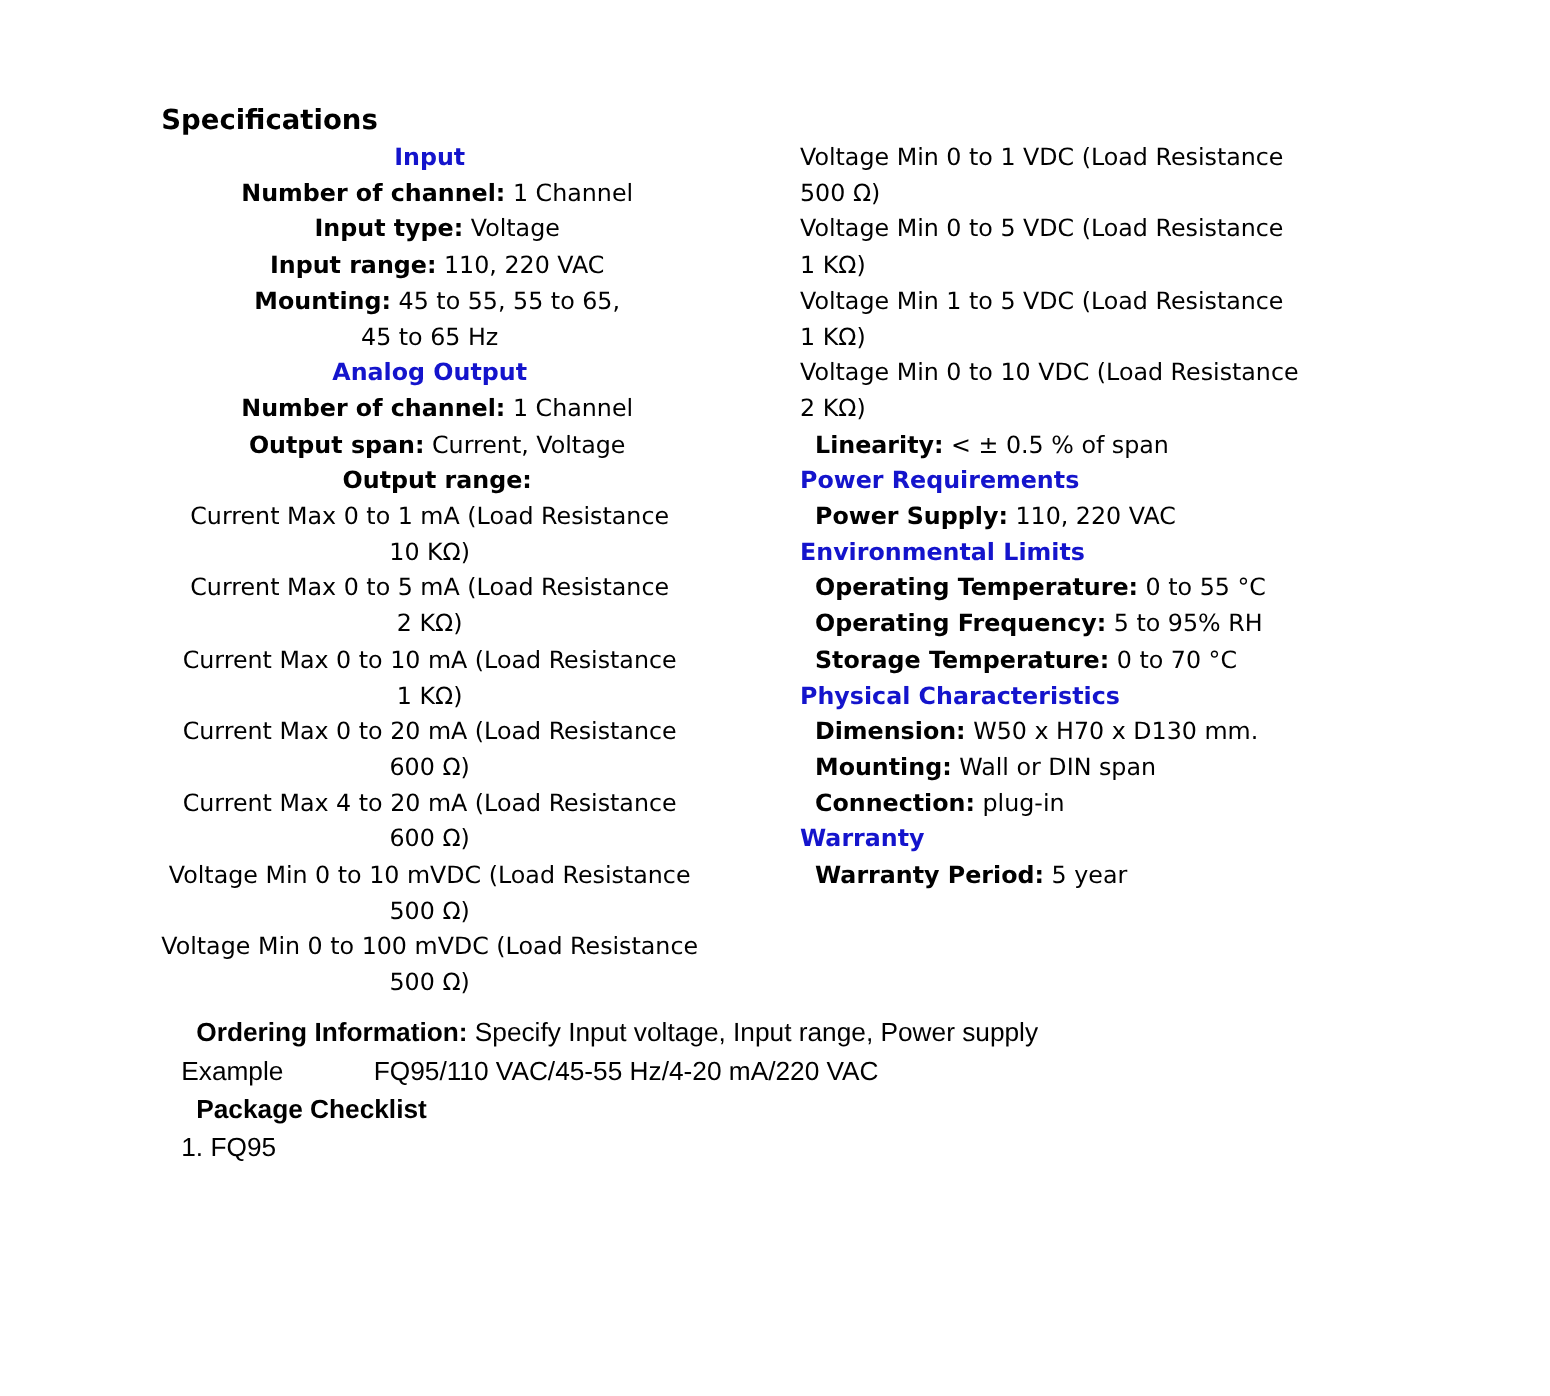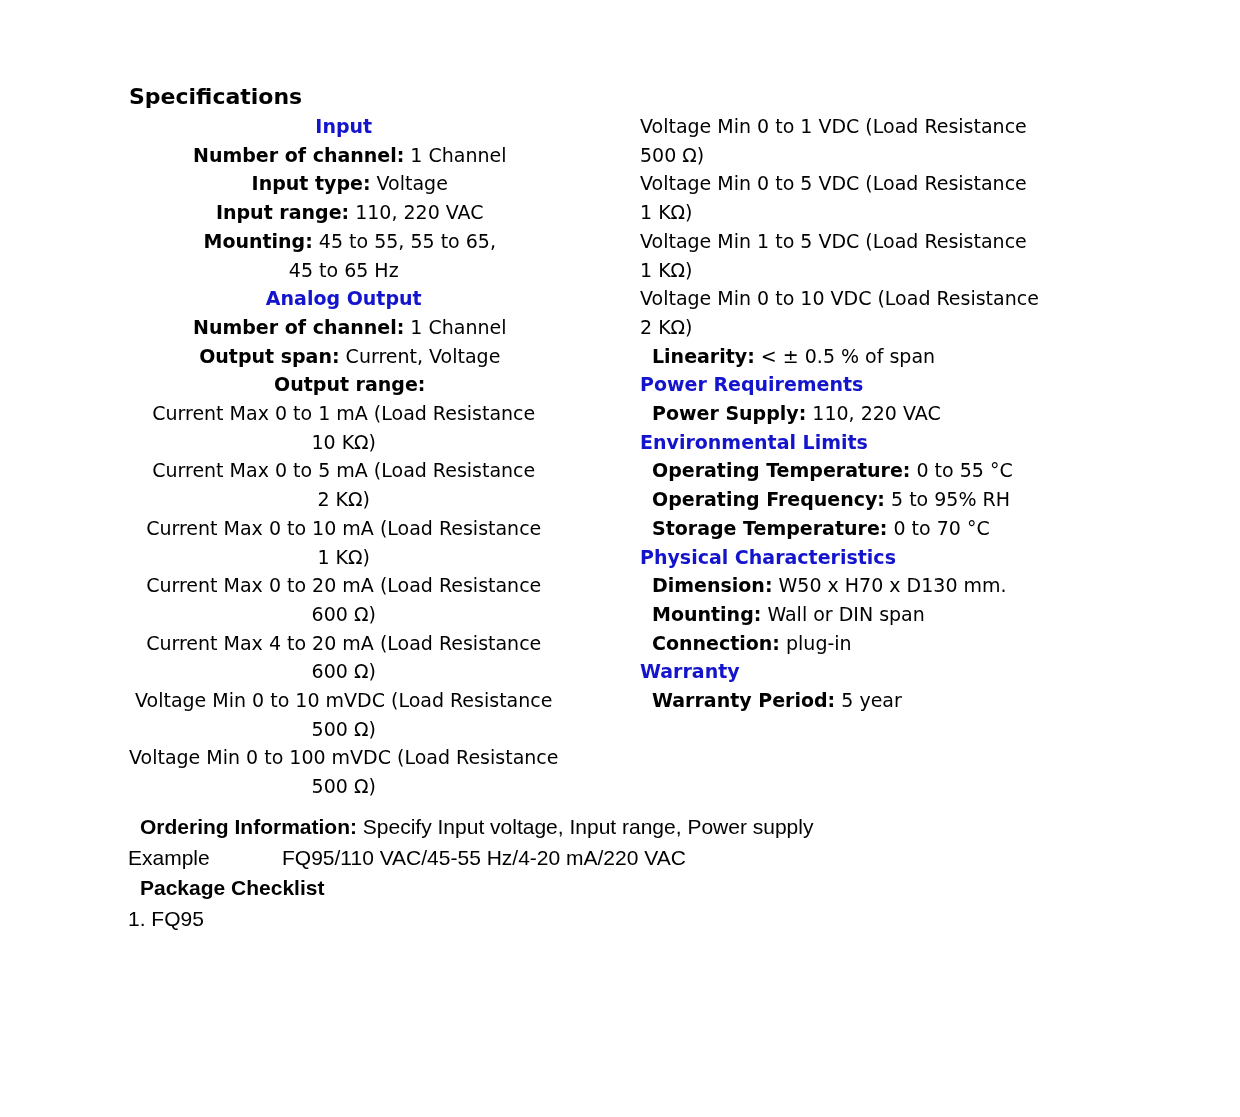--- a/index.html
+++ b/index.html
@@ -26,21 +26,21 @@
     font-size: 19px;
     line-height: 28.7px;
     white-space: nowrap;
   }
   #left-col { left: 129px; text-align: center; }
   #right-col { left: 640px; }
   .heading { color: #1414cc; font-weight: bold; }
   .lbl { font-weight: bold; margin-left: 12px; }
   .footer {
     position: absolute;
-    left: 128px;
+    left: 145px;
     top: 812px;
     font-family: "Liberation Sans", sans-serif;
     font-size: 21px;
     line-height: 30.5px;
     white-space: nowrap;
   }
   .example-label { display: inline-block; width: 154px; }
 </style>
 </head>
 <body>

